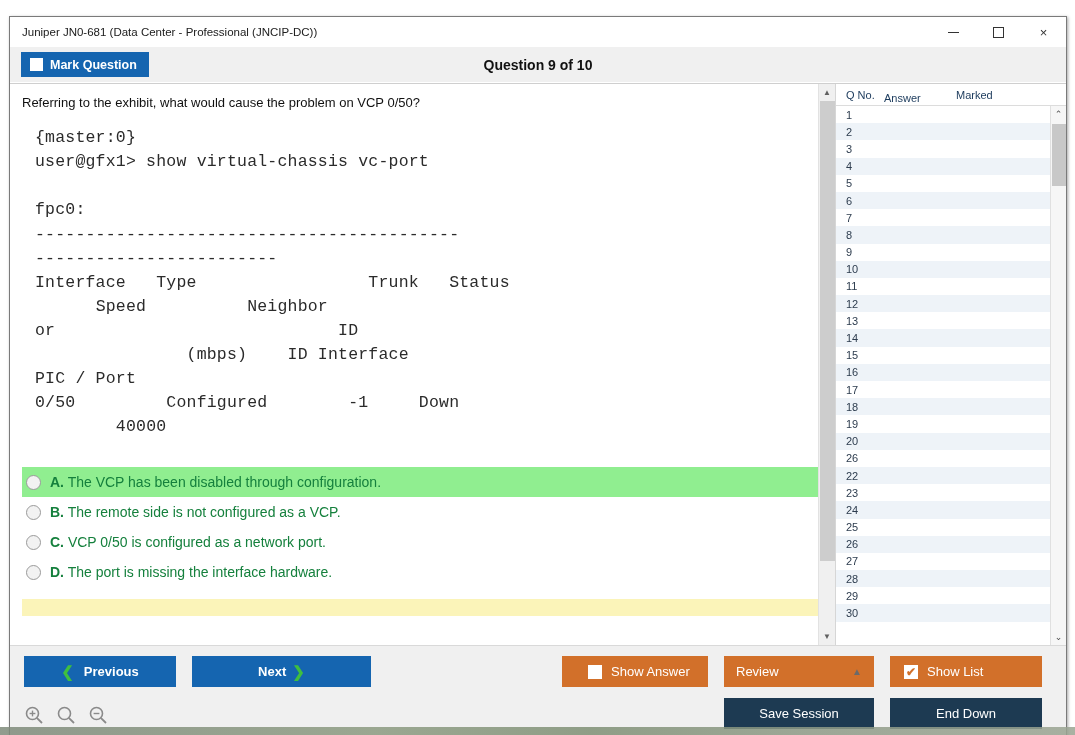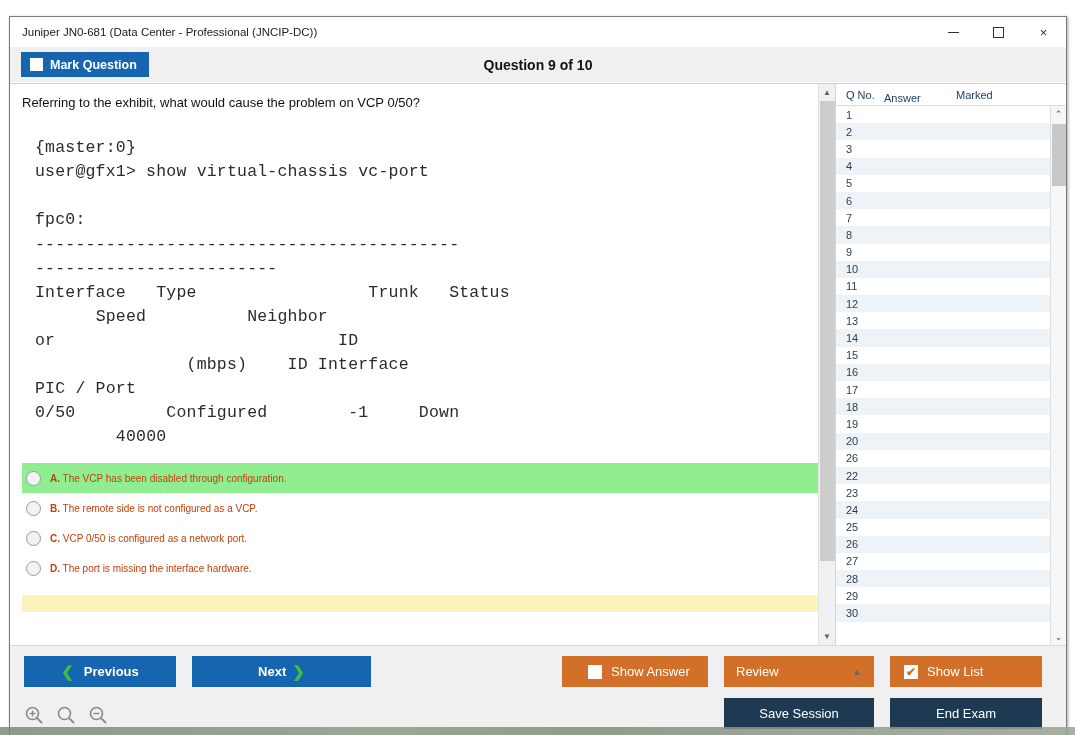--- a/index.html
+++ b/index.html
@@ -96,52 +96,52 @@
     position: relative;
     width: 825px;
     background: #ffffff;
     overflow: hidden;
     flex: 0 0 825px;
   }
   .qpanel-inner { padding: 10px 12px 0 12px; }
 
   .qtext {
     font-size: 13px; color: #111; line-height: 1.4;
-    margin-bottom: 24px;
+    margin-bottom: 14px;
   }
 
   .exhibit {
     font-family: "Liberation Mono", monospace;
     font-size: 16.5px;
     line-height: 1.46;
     color: #2b2b2b;
     white-space: pre-wrap;
     padding-left: 13px;
     letter-spacing: .2px;
-    margin-bottom: 14px;
+    margin-bottom: 28px;
   }
 
   
   .options { margin-top: 6px; }
   .opt {
     display: flex; align-items: center;
     height: 30px;
     padding-left: 4px;
     cursor: pointer;
   }
   .opt.correct { background: #90ee90; }
   .radio {
     width: 15px; height: 15px;
     border: 1px solid #9a9a9a;
     border-radius: 50%;
     background: #f2f2f2;
     flex: 0 0 15px;
     margin-right: 9px;
   }
-  .opt-text { font-size: 10px; color: #c2410c; }
+  .opt-text { font-size: 14px; color: #15803d; }
   .opt-text b { font-weight: bold; }
 
   .yellowbar {
     margin-top: 12px;
     height: 17px;
     background: #fbf4b9;
   }
 
   
   .scroll-v {
@@ -521,21 +521,21 @@
           <span class="tick">✔</span>
         </span>
         <span>Show List</span>
       </button>
 
       <button class="btn btn-dark" style="left:714px; top:52px; width:150px;">
         <span>Save Session</span>
       </button>
 
       <button class="btn btn-dark" style="left:880px; top:52px; width:152px;">
-        <span>End Exam</span>
+        <span>End Down</span>
       </button>
 
       <div class="zoom-bar">
         <svg class="zicon" width="20" height="20" viewBox="0 0 20 20">
           <circle cx="8.5" cy="8.5" r="6" fill="none" stroke="#8a8a8a" stroke-width="1.6"></circle>
           <line x1="12.8" y1="12.8" x2="18" y2="18" stroke="#8a8a8a" stroke-width="1.8"></line>
           <line x1="5.6" y1="8.5" x2="11.4" y2="8.5" stroke="#8a8a8a" stroke-width="1.4"></line>
           <line x1="8.5" y1="5.6" x2="8.5" y2="11.4" stroke="#8a8a8a" stroke-width="1.4"></line>
         </svg>
         <svg class="zicon" width="20" height="20" viewBox="0 0 20 20">

